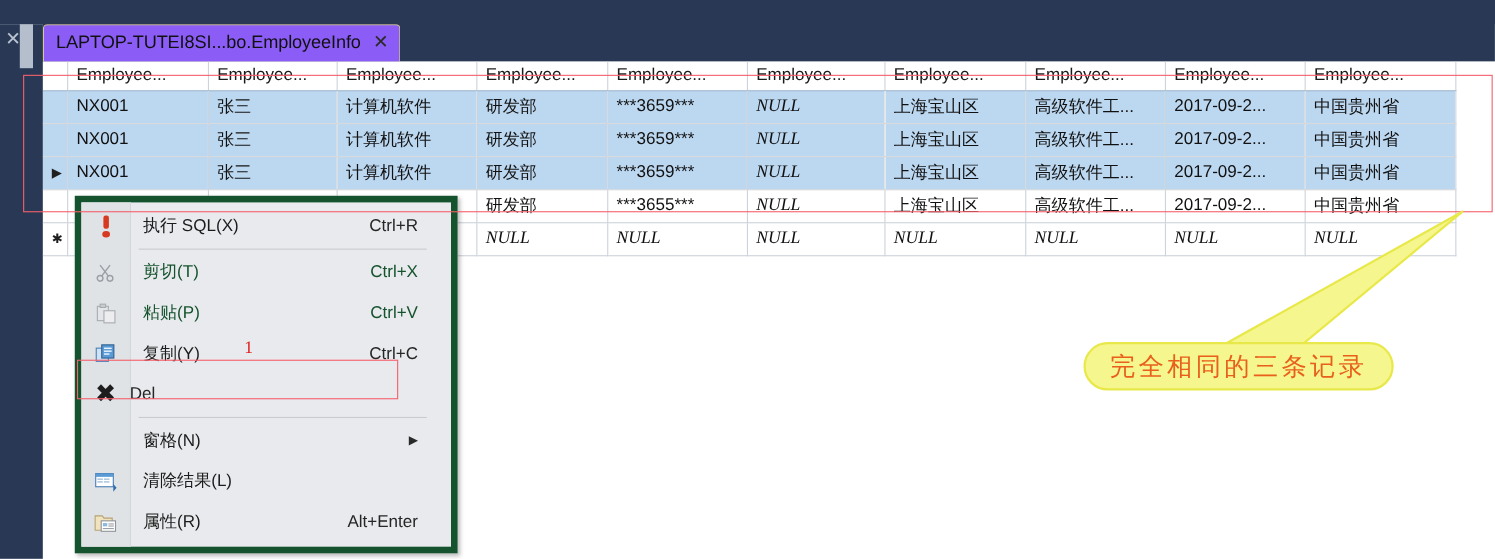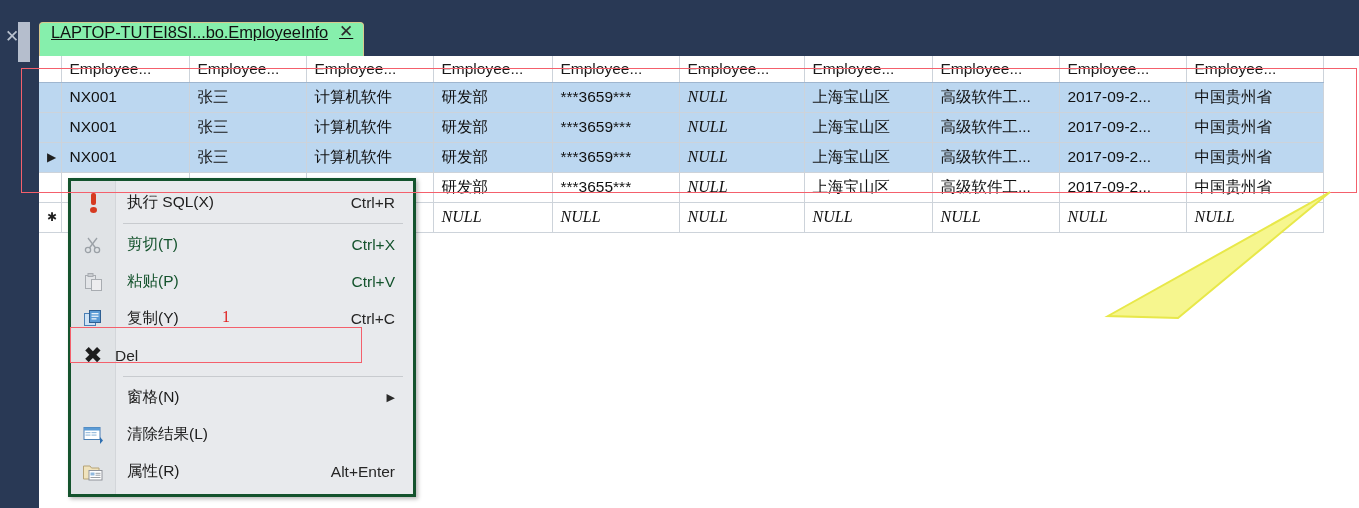--- a/index.html
+++ b/index.html
@@ -36,26 +36,26 @@
     background:#293955;
   }
 
   
   .tab-strip{
     position:absolute;left:39px;top:0;width:1320px;height:56px;
     background:#293955;
   }
   .doc-tab{
     position:absolute;left:0px;top:22px;height:34px;
-    background:#86efac;
+    background:#8b5cf6;
     border:1px solid #d8c98d;border-bottom:none;
     border-top-left-radius:4px;border-top-right-radius:4px;
     box-sizing:border-box;
-    display:flex;padding:0 10px 0 11px;
-    color:#111111;font-size:16.5px;white-space:nowrap;text-decoration:underline;
+    display:flex;align-items:center;padding:0 10px 0 11px;
+    color:#111111;font-size:16.5px;white-space:nowrap;
   }
   .doc-tab-title{letter-spacing:-0.1px;}
   .doc-tab-close{
     margin-left:11px;font-size:17px;color:#2b2b2b;line-height:1;
     font-family:"DejaVu Sans",sans-serif;
   }
 
   
   .grid-wrap{
     position:absolute;left:39px;top:56px;width:1320px;height:452px;
@@ -95,25 +95,25 @@
   }
   tr.sel td{background:#bcd7f0;}
   tr.sel td.col-sel{background:#bcd7f0;}
   tr.normal td{background:#ffffff;}
   .null-cell{font-style:italic;font-family:"Liberation Serif",serif;font-size:16px;}
 
   
   .ctx-menu{
     position:absolute;left:68px;top:178px;width:348px;
     background:#e8eaed;
-    border:3px solid #14532d;
+    border:6px solid #14532d;
     box-shadow:2px 2px 4px rgba(0,0,0,0.28);
     font-size:15.5px;color:#1c1c1c;
     z-index:40;
-    padding:3px 0 4px 0;
+    padding:3px 12px 4px 0;
     box-sizing:border-box;
   }
   .ctx-gutter{
     position:absolute;left:0;top:0;width:44px;height:100%;
     background:#e0e3e6;border-right:1px solid #d3d6da;
   }
   .ctx-item{
     position:relative;height:37px;display:flex;align-items:center;
     z-index:2;
   }
@@ -386,14 +386,17 @@
   </div>
 
   <div class="anno-rect" id="anno-rows"></div>
   <div class="anno-rect" id="anno-delete"></div>
   <div class="anno-num">1</div>
 
   <svg class="callout-tail" viewBox="0 0 1359 508">
     <polygon points="1330,192 1178,318 1108,316" fill="#f6f68e" stroke="#e8e84a" stroke-width="2"></polygon>
   </svg>
 
+  <div class="callout">
+    <span>完全相同的三条记录</span>
+  </div>
 
 </div>
 
 </body></html>

